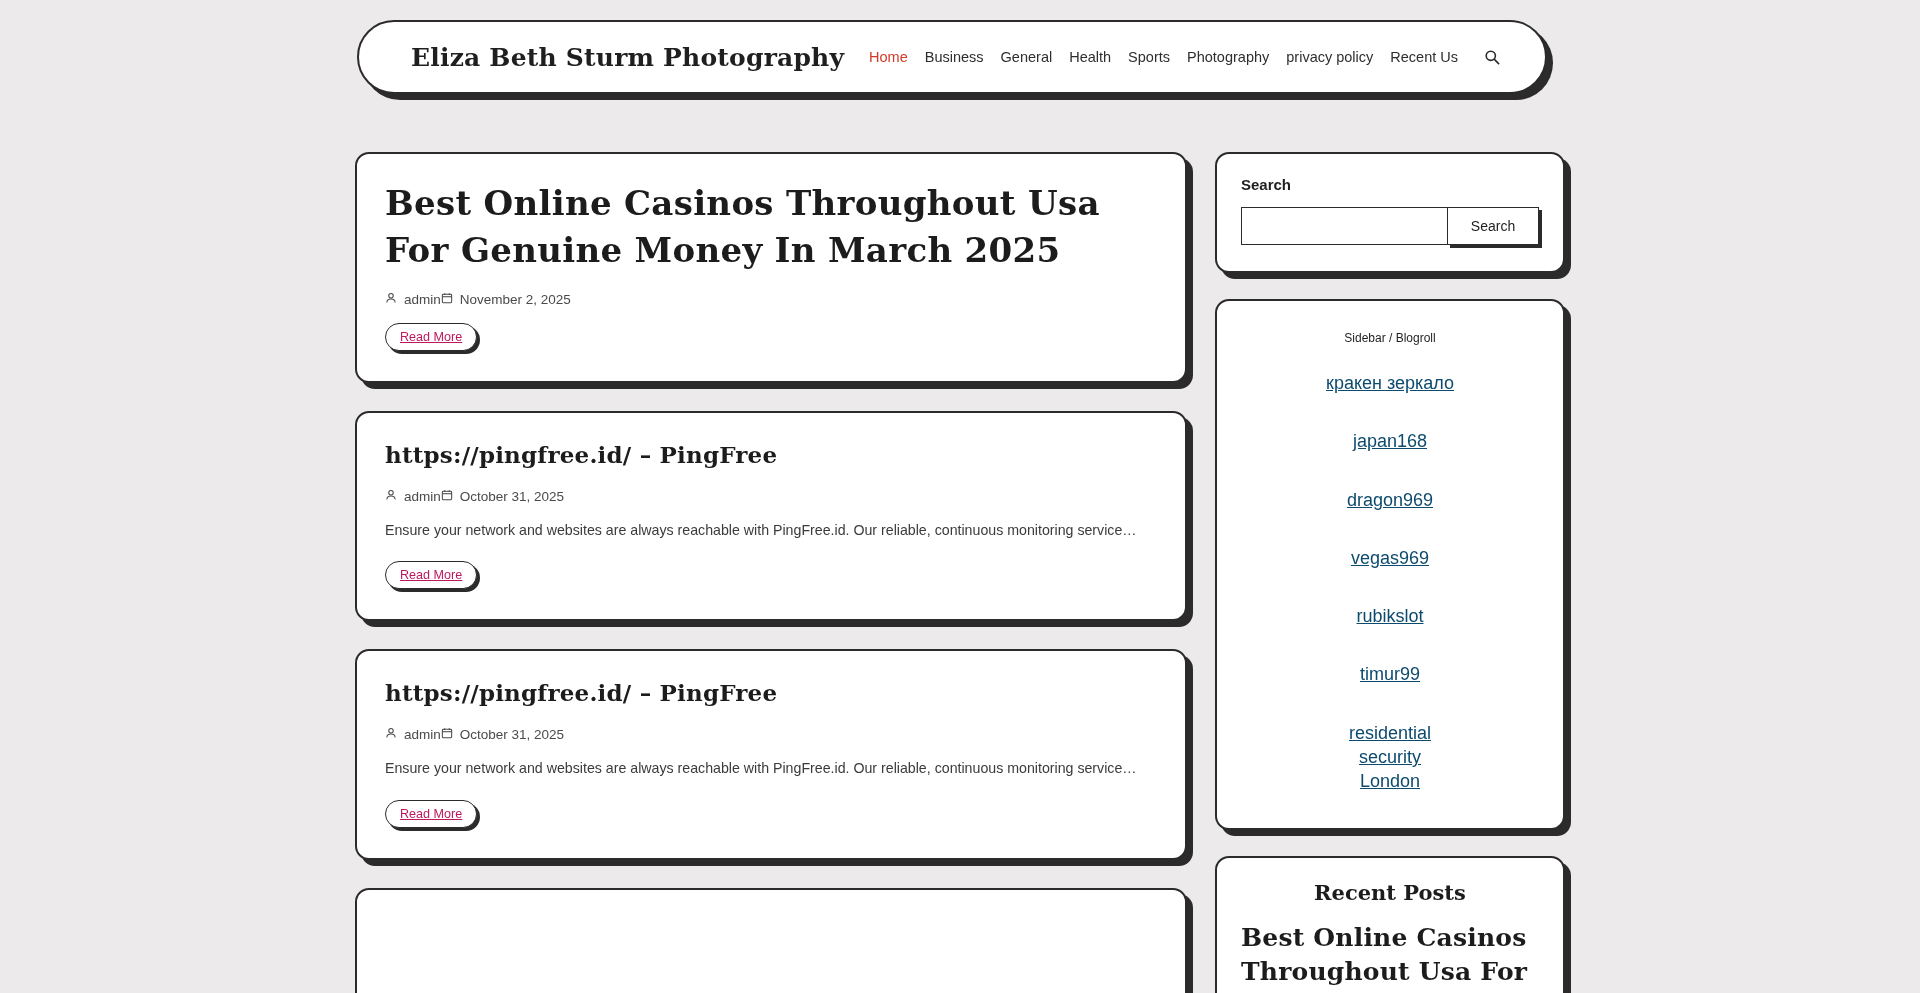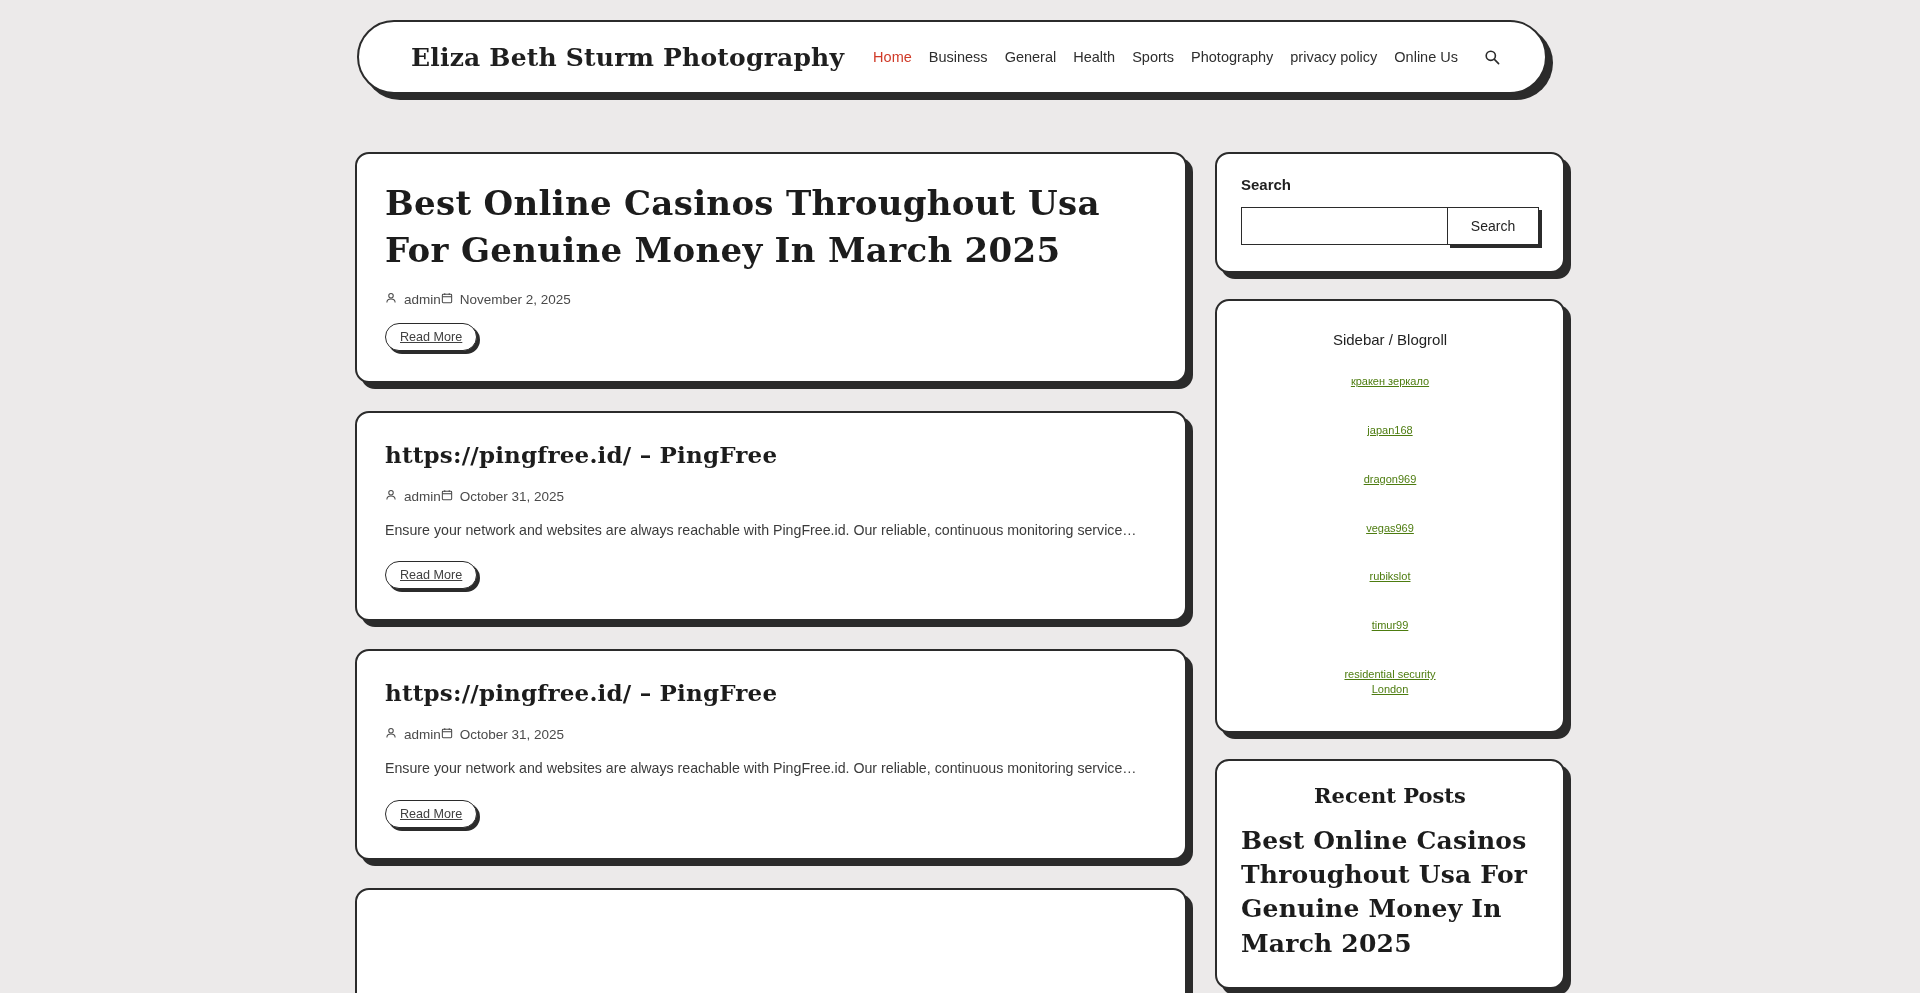--- a/index.html
+++ b/index.html
@@ -124,21 +124,21 @@
     line-height: 1.5;
     margin: 0 0 20px 0;
   }
   .read-more {
     display: inline-block;
     background: #ffffff;
     border: 1.6px solid #2b2b2b;
     border-radius: 20px;
     box-shadow: 3px 3px 0 #2b2b2b;
     font-size: 12.6px;
-    color: #404040;
+    color: #be185d;
     padding: 6px 14px;
     cursor: pointer;
   }
 
   
   .side-card {
     background: #ffffff;
     border: 2px solid #2b2b2b;
     border-radius: 14px;
     box-shadow: 6px 6px 0 #2b2b2b;
@@ -172,28 +172,28 @@
     font-size: 14px;
     color: #1f1f1f;
     cursor: pointer;
     font-family: "Liberation Sans", sans-serif;
   }
   .blogroll {
     text-align: center;
     padding: 8px 0 4px 0;
   }
   .blogroll-title {
-    font-size: 15px;
+    font-size: 12px;
     color: #1f1f1f;
     margin-bottom: 26px;
   }
   .blogroll a {
     display: block;
-    font-size: 11px;
-    color: #4d7c0f;
+    font-size: 18px;
+    color: #0c4a6e;
     text-decoration: underline;
     margin-bottom: 34px;
     line-height: 1.35;
   }
   .blogroll a:last-child { margin-bottom: 4px; }
   .recent-title {
     font-family: "DejaVu Serif", serif;
     font-size: 21px;
     font-weight: 700;
     color: #1c1c1c;
@@ -218,21 +218,21 @@
     <div class="header">
       <div class="site-title">Eliza Beth Sturm Photography</div>
       <div class="nav">
         <a href="#" class="active">Home</a>
         <a href="#">Business</a>
         <a href="#">General</a>
         <a href="#">Health</a>
         <a href="#">Sports</a>
         <a href="#">Photography</a>
         <a href="#">privacy policy</a>
-        <a href="#">Online Us</a>
+        <a href="#">Recent Us</a>
         <span class="search-icon-btn">
           <svg width="16" height="16" viewBox="0 0 16 16" fill="none" stroke="#2b2b2b" stroke-width="1.6">
             <circle cx="6.8" cy="6.8" r="4.6"></circle>
               <line x1="10.4" y1="10.4" x2="14.6" y2="14.6" stroke-linecap="round"></line>
           </svg>
         </span>
       </div>
     </div>
   </div>
 

